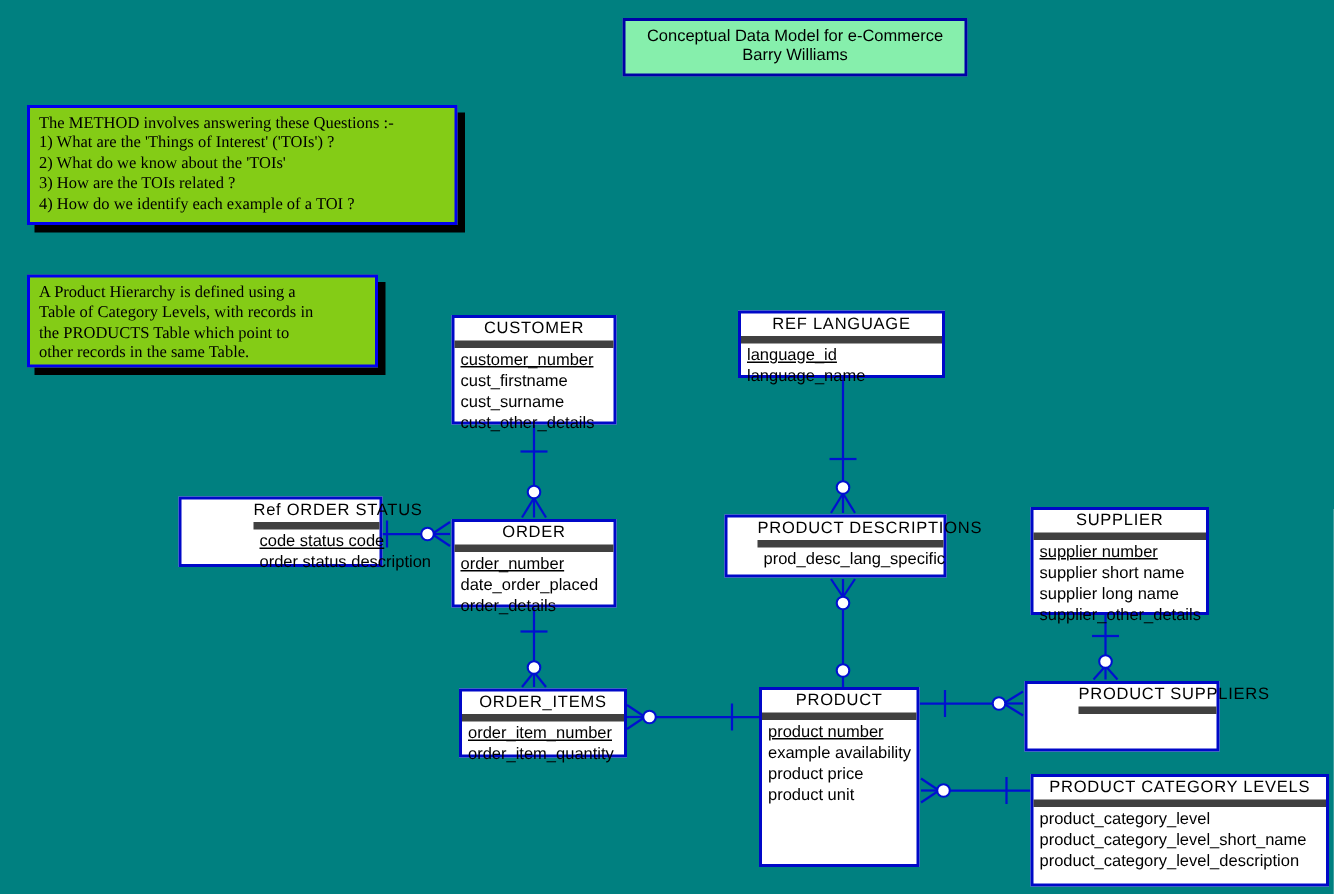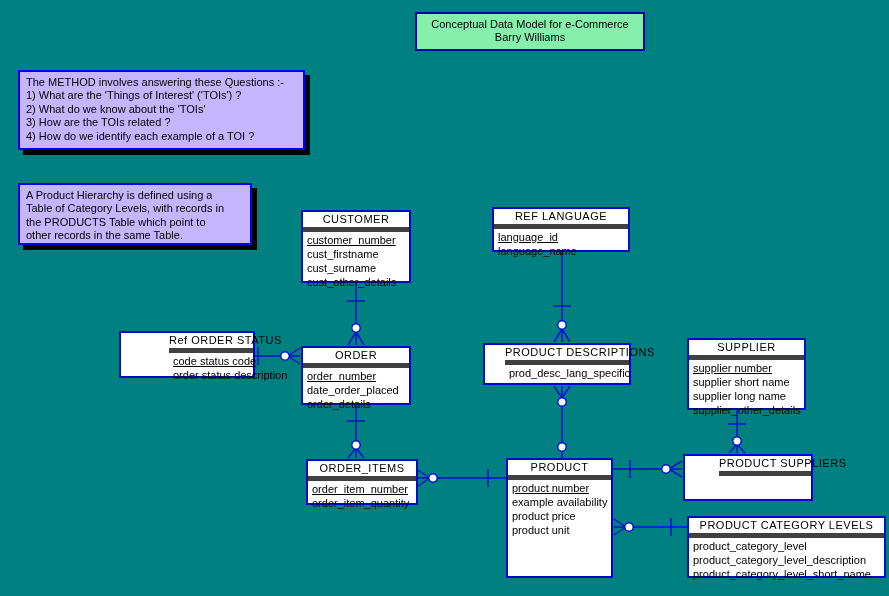--- a/index.html
+++ b/index.html
@@ -13,24 +13,25 @@
   #connector-layer { position:absolute; left:0; top:0; }
 
   .title-box {
     position:absolute; background:#86efac;
     border:2px solid #0000a8; box-sizing:border-box;
     text-align:center; padding-top:4px;
   }
   .title-line { font-size:11px; line-height:13px; color:#000; white-space:nowrap; }
 
   .note {
-    position:absolute; background:#c4b5fd;
+    position:absolute; background:#84cc16;
     border:2px solid #0000ee; box-sizing:border-box;
     box-shadow:5px 5px 0 #000000;
     padding:4px 6px;
+    font-family:Liberation Serif, serif;
   }
   .note-line { font-size:11px; line-height:13.4px; color:#000; white-space:nowrap; }
 
   .entity {
     position:absolute; background:#ffffff;
     border:2px solid #0008c8; box-sizing:border-box;
   }
   .entity-header {
     height:15px; line-height:14px; text-align:center;
     font-size:11px; letter-spacing:0.5px; color:#000;
@@ -198,21 +199,21 @@
         <div class="attr pk">product number</div>
         <div class="attr">example availability</div>
         <div class="attr">product price</div>
         <div class="attr">product unit</div>
       </div>
     </div>
     <div class="entity" style="left: 683px; top: 454px; width: 130px; height: 47px; padding-left: 34px;">
       <div class="entity-header">PRODUCT SUPPLIERS</div>
       <div class="entity-attrs"></div>
     </div>
-    <div class="entity" style="left: 687px; top: 516px; width: 199px; height: 62px;">
+    <div class="entity" style="left: 687px; top: 516px; width: 199px; height: 75px;">
       <div class="entity-header">PRODUCT CATEGORY LEVELS</div>
       <div class="entity-attrs">
         <div class="attr">product_category_level</div>
+        <div class="attr">product_category_level_short_name</div>
         <div class="attr">product_category_level_description</div>
-        <div class="attr">product_category_level_short_name</div>
       </div>
     </div>
   </div>
 
 </body></html>

